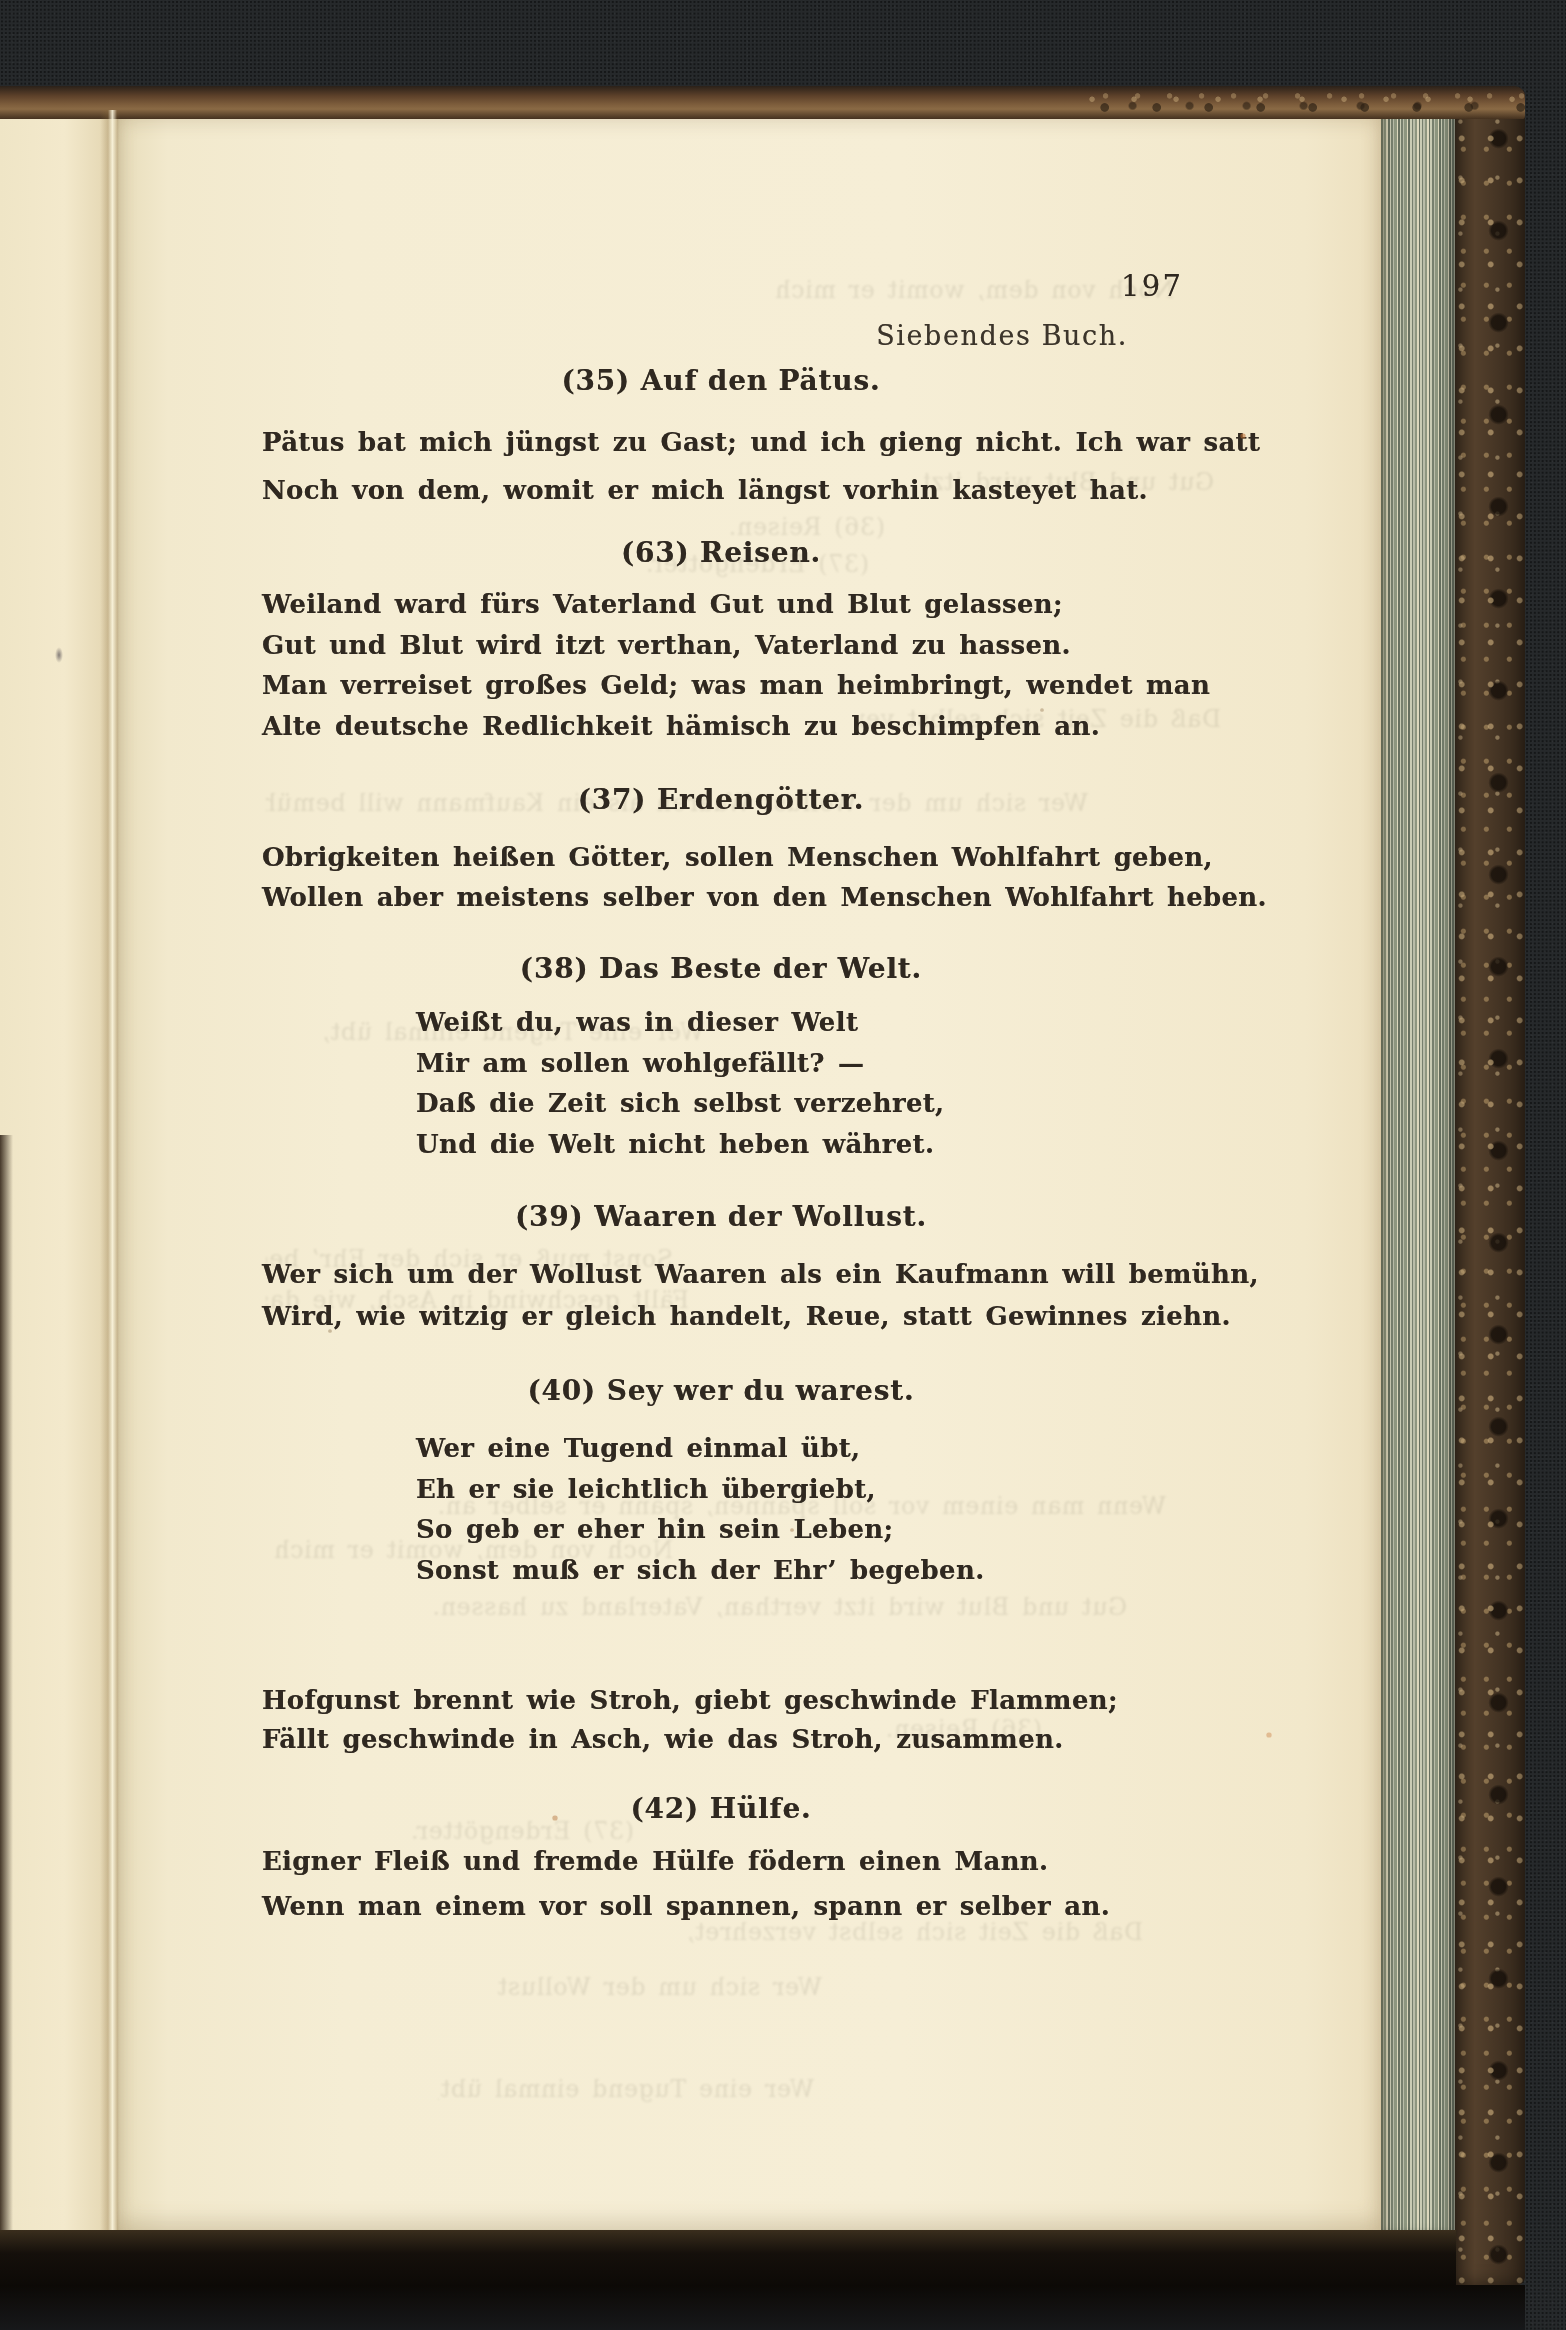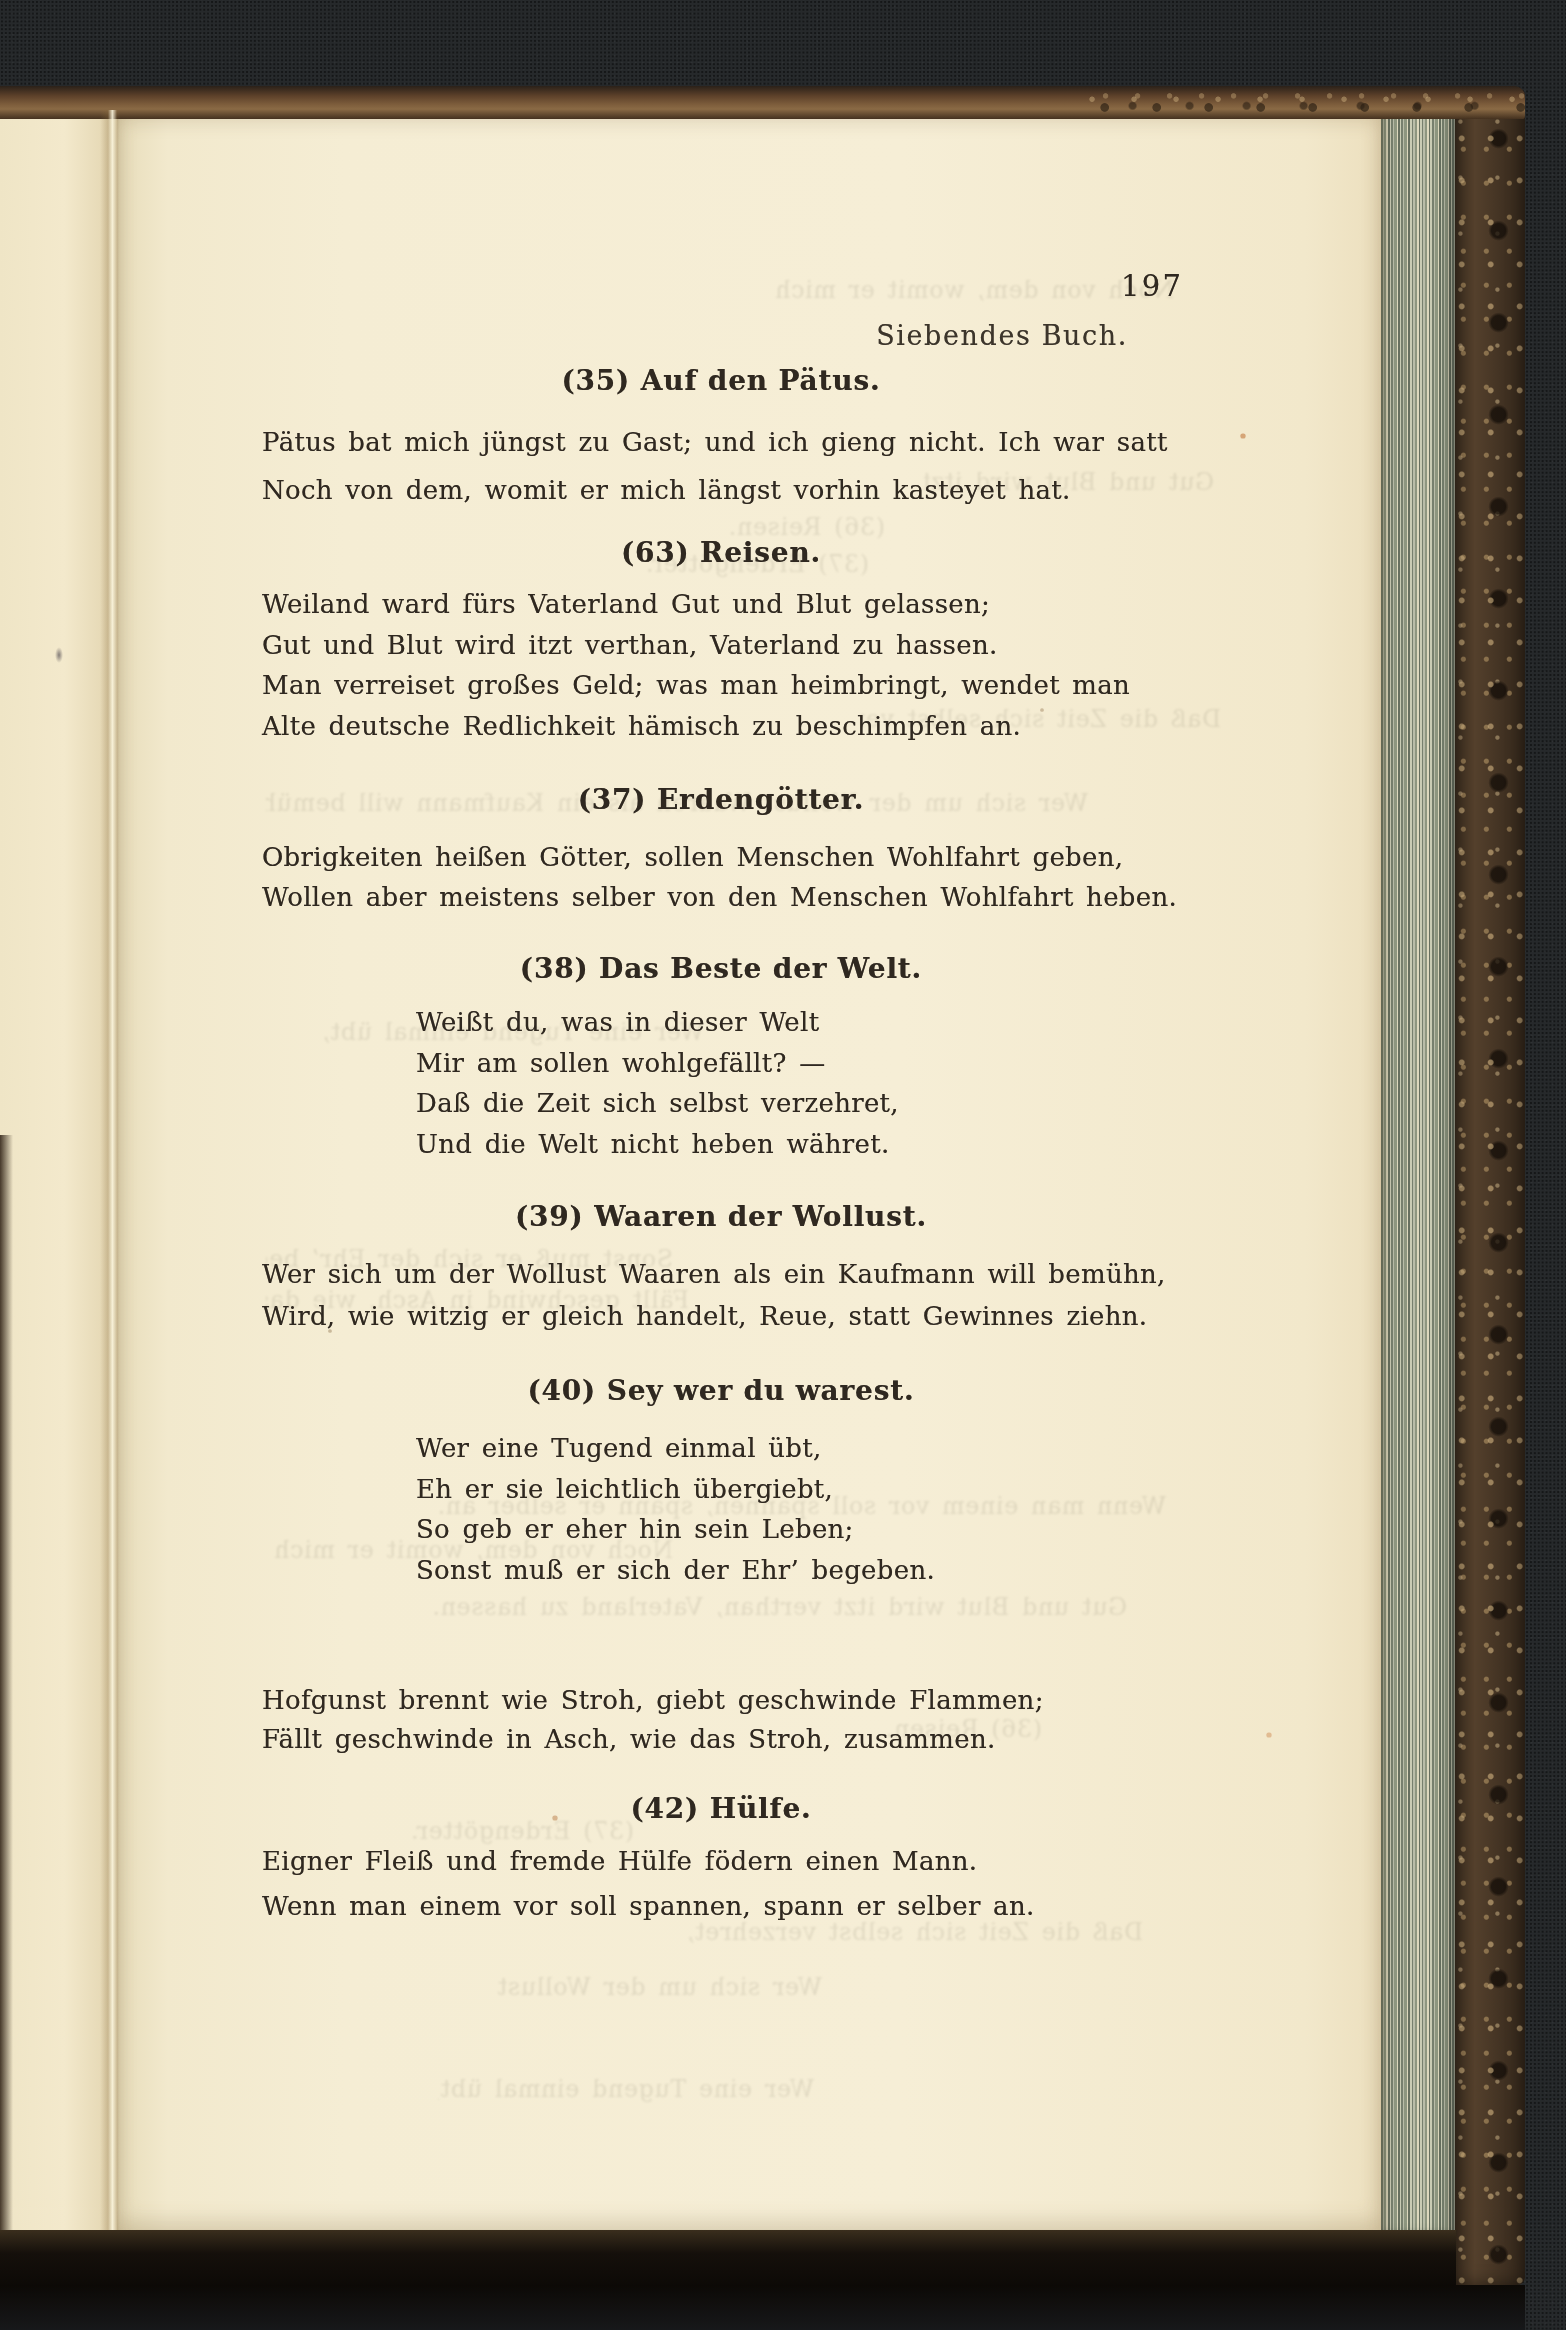--- a/index.html
+++ b/index.html
@@ -92,21 +92,21 @@
     text-shadow:0 0 0.5px rgba(47,40,32,.55);}
   .running-head{
     left:251px;top:280px;width:877px;text-align:right;
     font-size:27px;letter-spacing:1.6px;color:#3c352b;margin-top:40px;
   }
   .page-number{left:1121px;top:269px;font-size:29px;letter-spacing:2.3px;}
   .epigram-heading{
     left:251px;width:940px;text-align:center;
     font-size:28px;font-weight:600;letter-spacing:0.8px;
   }
-  .verse{left:262px;font-size:26px;letter-spacing:0.3px;word-spacing:3.9px;}
+  .verse{left:262px;font-size:26px;letter-spacing:0.3px;word-spacing:3.9px;font-weight:bold;}
   .verse.indent{left:416px;text-align:right;}
   
   .ghost{
     position:absolute;z-index:5;height:28px;overflow:hidden;
     font-size:23.5px;color:#7b7561;opacity:.17;white-space:nowrap;
     transform:scaleX(-1);filter:blur(1px);letter-spacing:0.8px;word-spacing:3.9px;
     pointer-events:none;
   }
   
   .specks{position:absolute;left:0;top:0;width:1.6px;height:1.6px;z-index:6;

